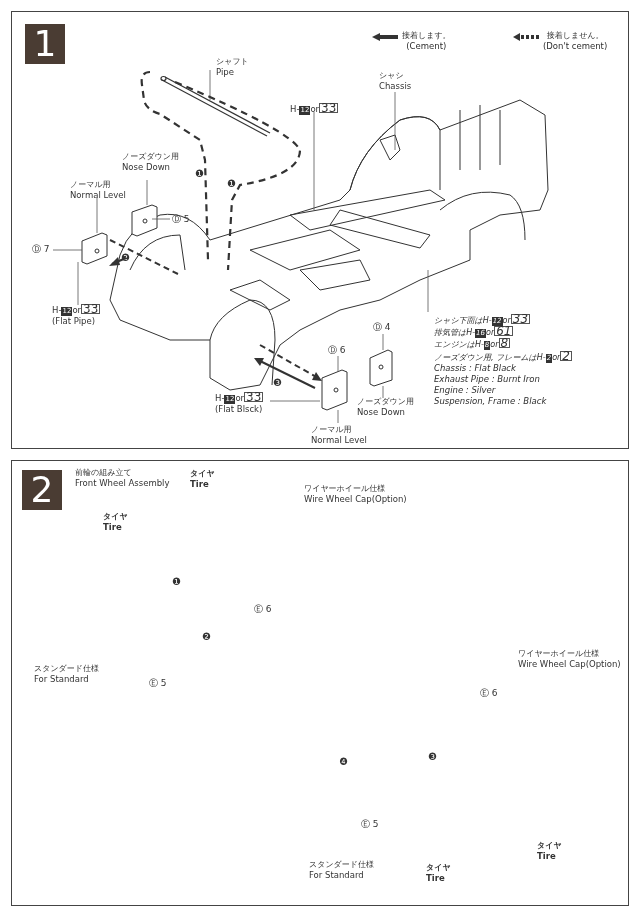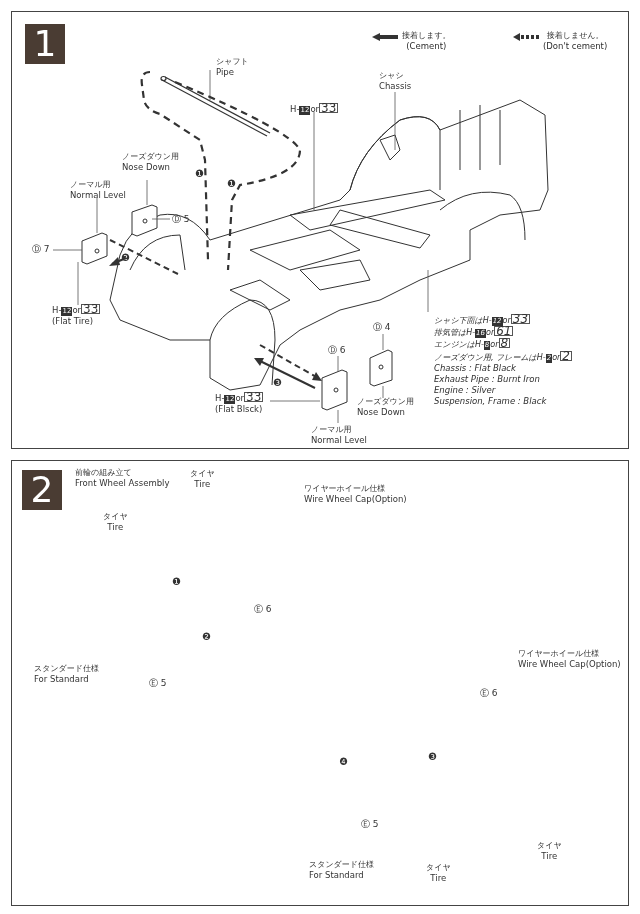--- a/index.html
+++ b/index.html
@@ -4,21 +4,21 @@
 <style>
   html, body { margin: 0; padding: 0; background: #ffffff; }
   body { width: 640px; height: 914px; position: relative; overflow: hidden;
          font-family: "DejaVu Sans", sans-serif; color: #2e2e2e; }
   .panel { position: absolute; border: 1.5px solid #444; background: #fff; box-sizing: border-box; }
   #panel1 { left: 11px; top: 11px; width: 618px; height: 438px; }
   #panel2 { left: 11px; top: 460px; width: 618px; height: 446px; }
   .step-num { position: absolute; background: #4a3c33; color: #fff; font-family: "DejaVu Sans", sans-serif;
               font-size: 36px; line-height: 40px; text-align: center; width: 40px; height: 40px; }
   .lbl { position: absolute; font-size: 8.5px; line-height: 11px; white-space: nowrap; color: #333; }
-  .lbl.c { text-align: center; }
+  .lbl.c { text-align: left; font-weight: bold; }
   .jp { font-size: 8px; }
   .partref { font-size: 9px; }
   .boxd { display: inline-block; background: #333; color: #fff; font-size: 7px; padding: 0 1px; line-height: 9px; }
   .boxo { display: inline-block; border: 1px solid #555; color: #333; font-size: 12px; padding: 0 1px; line-height: 8px; text-align: center; }
   svg.art { position: absolute; left: 0; top: 0; }
   .legend { position: absolute; font-size: 8.5px; line-height: 11px; text-align: center; }
   .paint { position: absolute; left: 434px; top: 314px; font-size: 8.5px; line-height: 11.2px; font-style: italic; }
 </style>
 </head>
 <body>
@@ -217,21 +217,21 @@
   <div>Nose Down</div>
 </div>
 <div class="lbl" style="left:70px;top:179px;">
   <div class="jp">ノーマル用</div>
   <div>Normal Level</div>
 </div>
 <div class="lbl partref" style="left:172px;top:214px;">Ⓓ 5</div>
 <div class="lbl partref" style="left:32px;top:244px;">Ⓓ 7</div>
 <div class="lbl" style="left:52px;top:304px;">
   <div><span>H-</span><span class="boxd">12</span><span>or</span><span class="boxo">33</span></div>
-  <div>(Flat Tire)</div>
+  <div>(Flat Pipe)</div>
 </div>
 <div class="lbl partref" style="left:373px;top:322px;">Ⓓ 4</div>
 <div class="lbl partref" style="left:328px;top:345px;">Ⓓ 6</div>
 <div class="lbl" style="left:215px;top:392px;">
   <div><span>H-</span><span class="boxd">12</span><span>or</span><span class="boxo">33</span></div>
   <div>(Flat Blsck)</div>
 </div>
 <div class="lbl" style="left:357px;top:396px;">
   <div class="jp">ノーズダウン用</div>
   <div>Nose Down</div>

